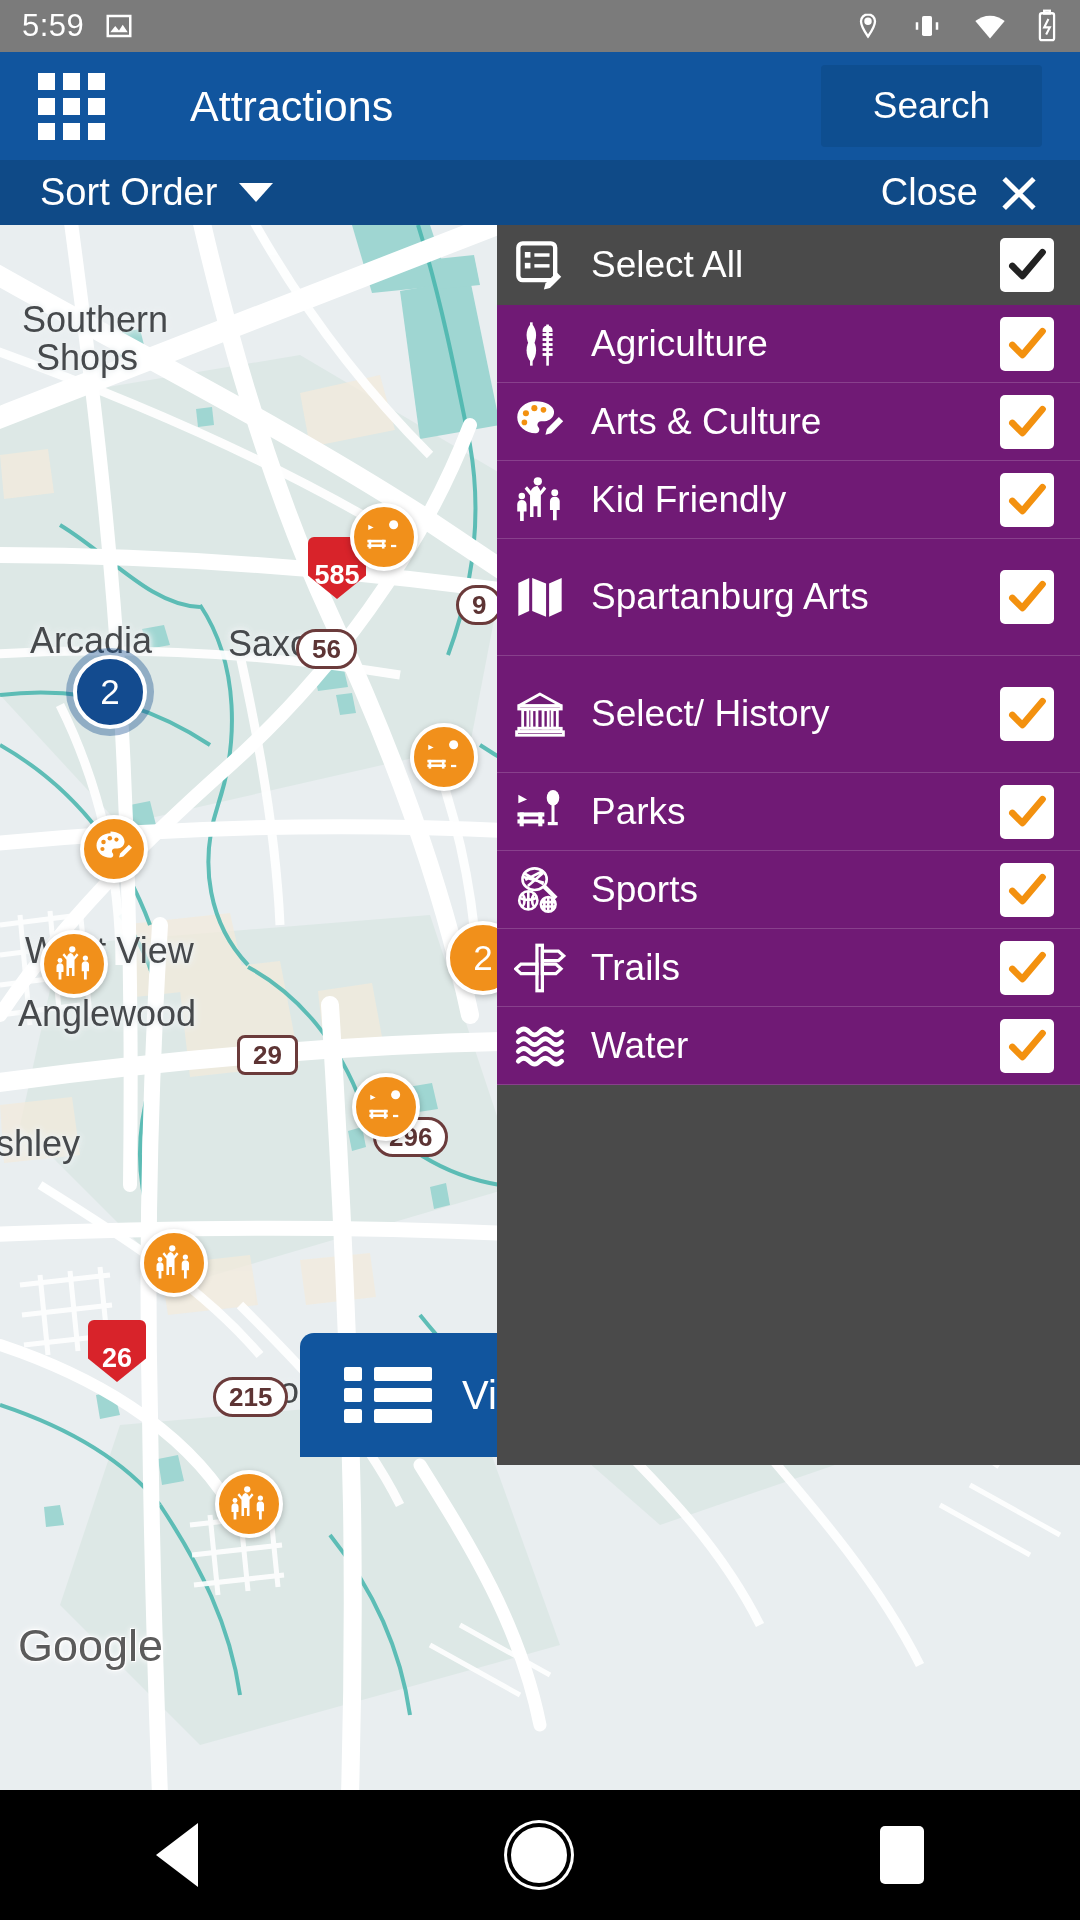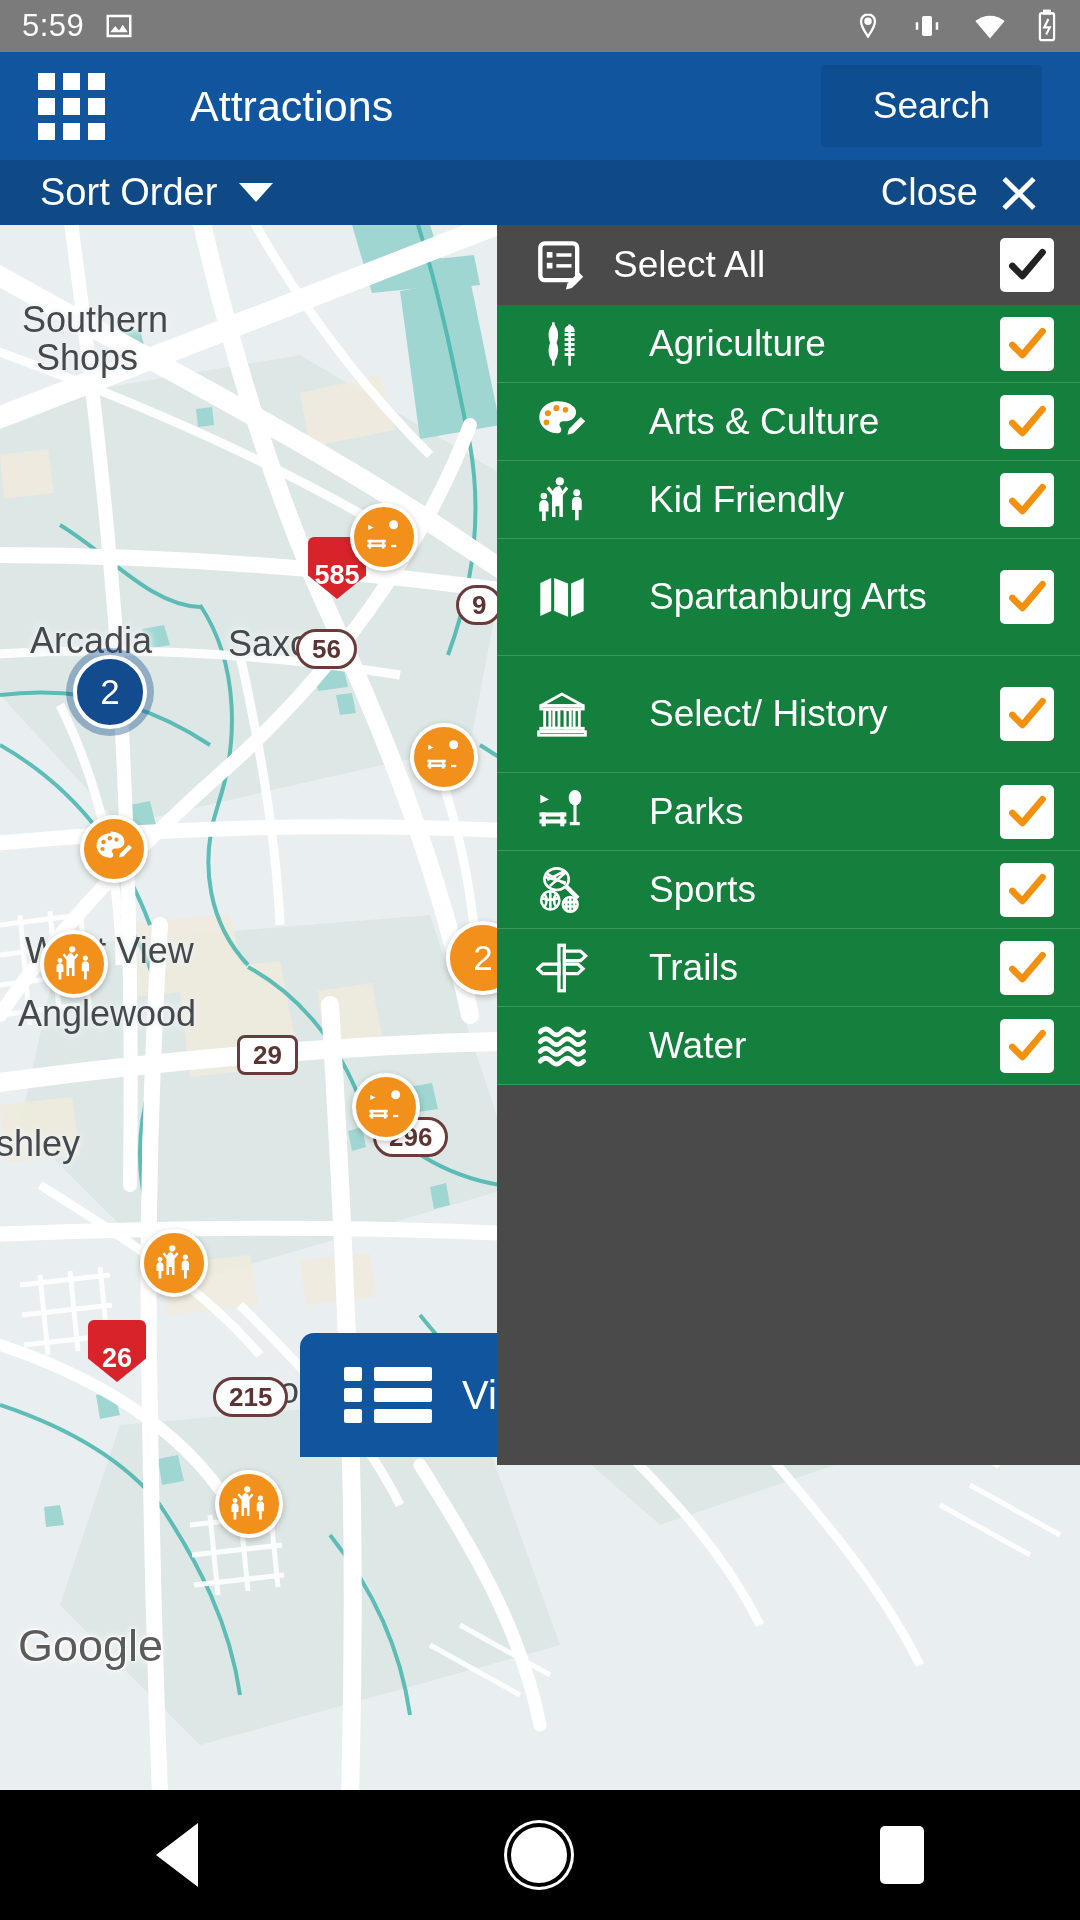--- a/index.html
+++ b/index.html
@@ -82,24 +82,24 @@
               display:flex; align-items:center; padding-left:44px; }
   .vl-icon { display:grid; grid-template-columns:18px 58px; gap:7px 12px; }
   .vl-icon i { background:#fff; height:14px; border-radius:2px; display:block; }
   .vl-icon i.sq { width:18px; }
   .vl-icon i.ln { width:58px; }
   .vl-label { color:#fff; font-size:40px; margin-left:30px; white-space:nowrap; }
 
   
   .filters { position:absolute; left:497px; top:225px; width:583px; height:1240px;
              background:#4a4a4a; overflow:hidden; }
-  .frow { display:flex; align-items:center; height:78px; padding:0 26px 0 34px;
+  .frow { display:flex; align-items:center; height:78px; padding:0 26px 0 12px;
           border-bottom:1px solid rgba(255,255,255,.17); }
   .frow.selectall { background:#4a4a4a; height:80px; border-bottom:none; }
-  .frow.cat { background:#15803d;gap:36px; }
+  .frow.cat { background:#701a75; }
   .frow.tall { height:117px; }
   .f-icon { width:62px; display:flex; align-items:center; justify-content:center;
             flex:0 0 62px; }
   .f-icon svg { width:52px; height:52px; }
   .f-label { color:#fff; font-size:37px; margin-left:20px; flex:1; line-height:1.12; }
   .cbox { width:54px; height:54px; background:#fff; border-radius:5px;
           flex:0 0 54px; display:flex; align-items:center; justify-content:center; }
   .cbox svg { width:44px; height:44px; }
 
   

